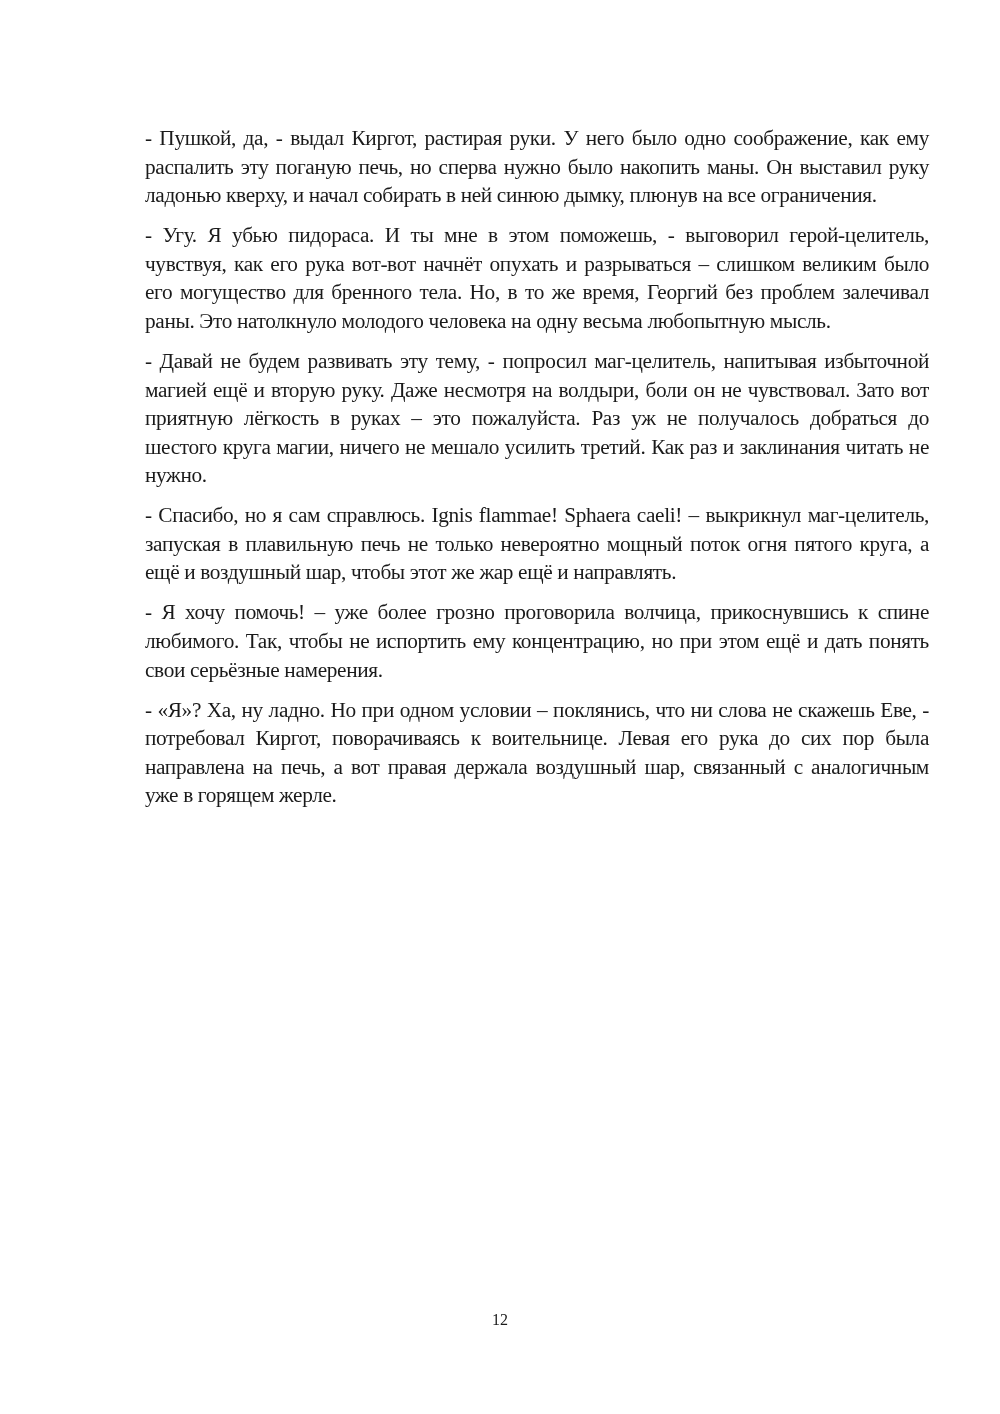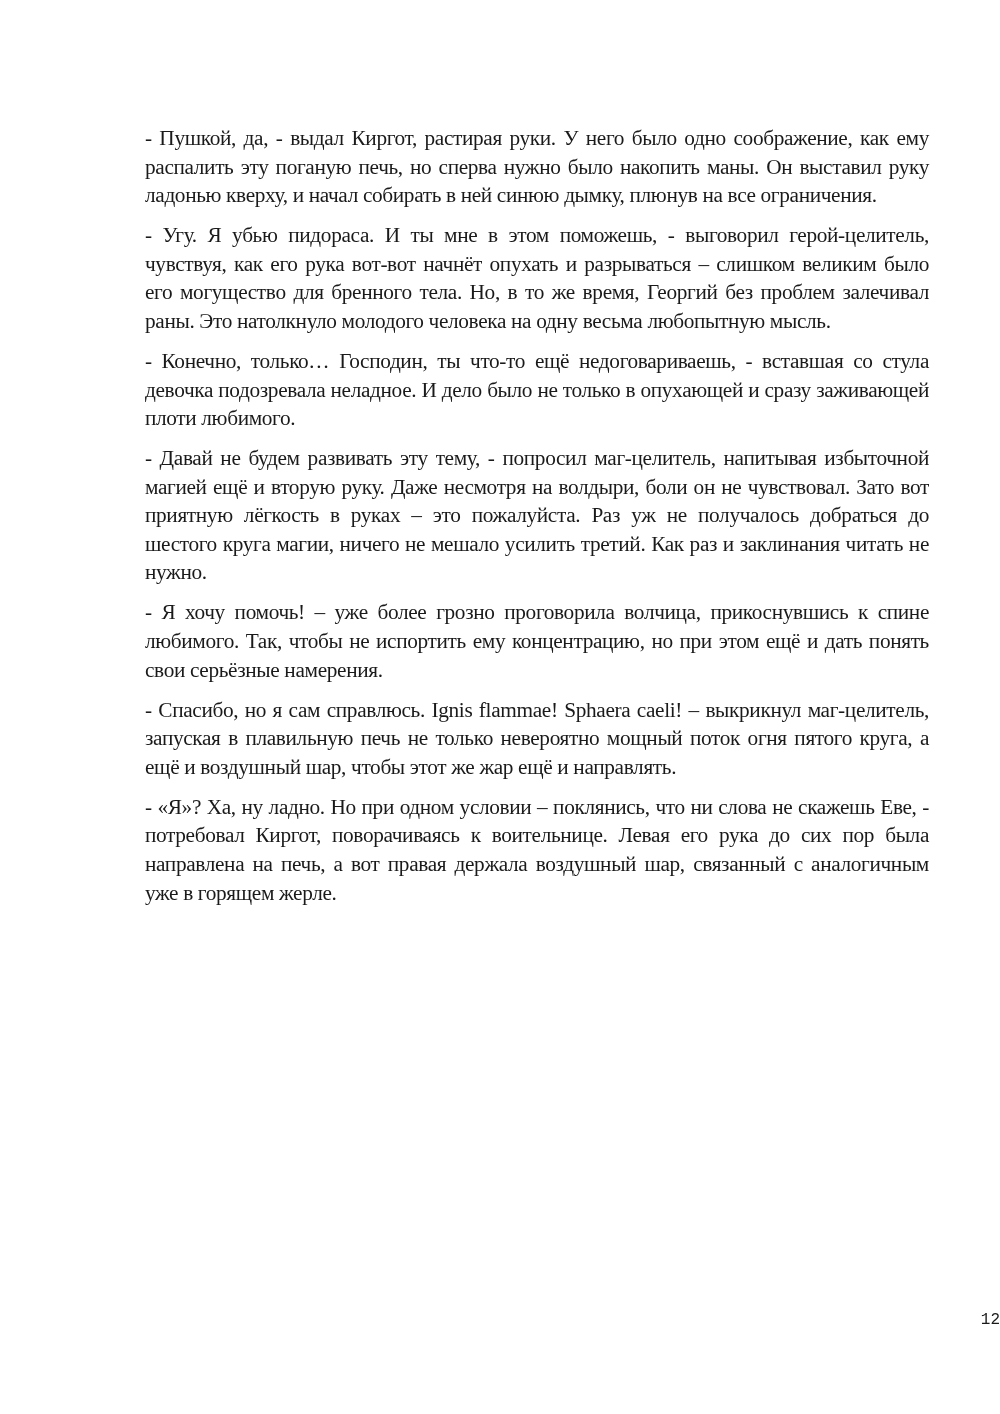--- a/index.html
+++ b/index.html
@@ -29,32 +29,31 @@
     .para {
       margin: 0 0 11.4px 0;
       text-align: justify;
       text-align-last: left;
     }
     .page-number {
       position: absolute;
       left: 0;
       width: 1000px;
       top: 1311px;
-      text-align: right;
-      font-family: Liberation Mono, monospace;
+      text-align: center;
+      font-family: Liberation Serif, serif;
       font-size: 16px;
       color: #1a1a1a;
     }
   </style>
 </head>
 <body>
 
 <div class="page">
   <p class="para">- Пушкой, да, - выдал Киргот, растирая руки. У него было одно соображение, как ему распалить эту поганую печь, но сперва нужно было накопить маны. Он выставил руку ладонью кверху, и начал собирать в ней синюю дымку, плюнув на все ограничения.</p>
   <p class="para">- Угу. Я убью пидораса. И ты мне в этом поможешь, - выговорил герой-целитель, чувствуя, как его рука вот-вот начнёт опухать и разрываться – слишком великим было его могущество для бренного тела. Но, в то же время, Георгий без проблем залечивал раны. Это натолкнуло молодого человека на одну весьма любопытную мысль.</p>
-  <p class="para">- Конечно, только… Господин, ты что-то ещё недоговариваешь, - вставшая со стула девочка подозревала неладное. И дело было не только в опухающей и сразу заживающей плоти любимого.</p>
   <p class="para">- Давай не будем развивать эту тему, - попросил маг-целитель, напитывая избыточной магией ещё и вторую руку. Даже несмотря на волдыри, боли он не чувствовал. Зато вот приятную лёгкость в руках – это пожалуйста. Раз уж не получалось добраться до шестого круга магии, ничего не мешало усилить третий. Как раз и заклинания читать не нужно.</p>
+  <p class="para">- Спасибо, но я сам справлюсь. Ignis flammae! Sphaera caeli! – выкрикнул маг-целитель, запуская в плавильную печь не только невероятно мощный поток огня пятого круга, а ещё и воздушный шар, чтобы этот же жар ещё и направлять.</p>
   <p class="para">- Я хочу помочь! – уже более грозно проговорила волчица, прикоснувшись к спине любимого. Так, чтобы не испортить ему концентрацию, но при этом ещё и дать понять свои серьёзные намерения.</p>
-  <p class="para">- Спасибо, но я сам справлюсь. Ignis flammae! Sphaera caeli! – выкрикнул маг-целитель, запуская в плавильную печь не только невероятно мощный поток огня пятого круга, а ещё и воздушный шар, чтобы этот же жар ещё и направлять.</p>
   <p class="para">- «Я»? Ха, ну ладно. Но при одном условии – поклянись, что ни слова не скажешь Еве, - потребовал Киргот, поворачиваясь к воительнице. Левая его рука до сих пор была направлена на печь, а вот правая держала воздушный шар, связанный с аналогичным уже в горящем жерле.</p>
 </div>
 
 <div class="page-number">12</div>
 
 </body></html>

